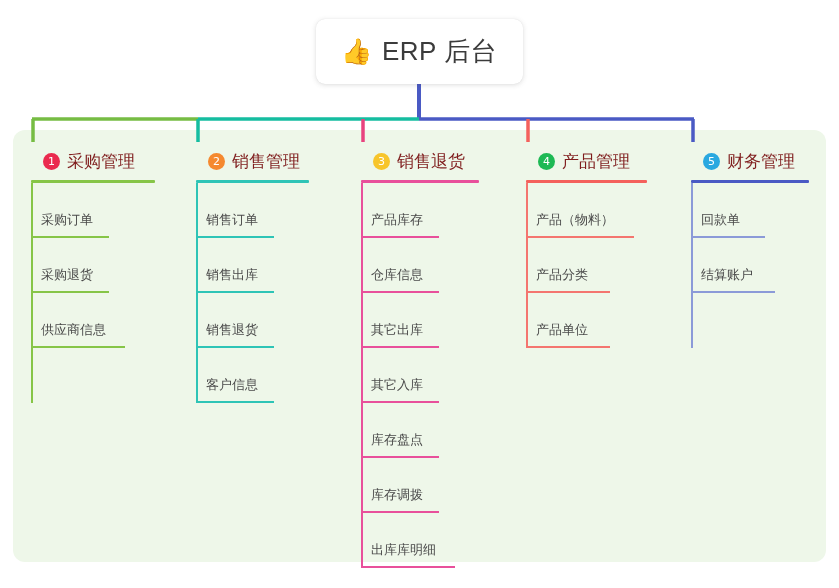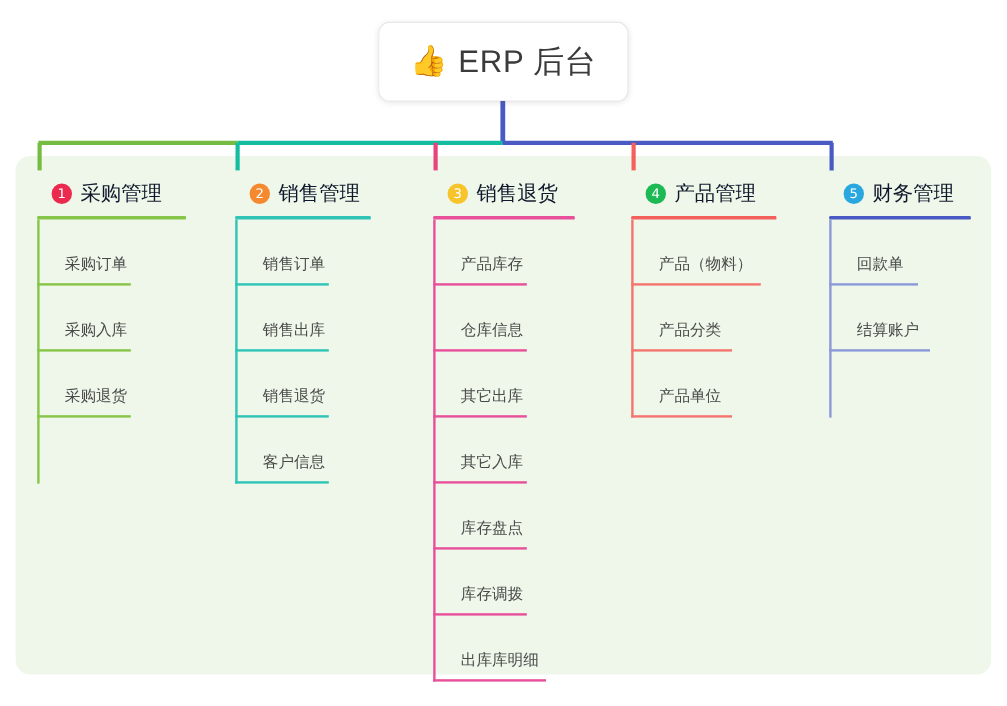--- a/index.html
+++ b/index.html
@@ -92,21 +92,21 @@
     border-radius: 50%;
     color: #ffffff;
     font-size: 11px;
     line-height: 17px;
     text-align: center;
     font-family: "DejaVu Sans", sans-serif;
     flex: none;
   }
   .col-title {
     font-size: 17px;
-    color: #0f172a;
+    color: #7f1d1d;
     white-space: nowrap;
   }
   .head-rule {
     height: 3px;
     border-radius: 1px;
     margin-top: 6px;
   }
 
   
   .leaves {
@@ -119,21 +119,21 @@
     top: 0;
     width: 2px;
   }
   .leaf {
     position: relative;
     height: 55px;
     box-sizing: border-box;
   }
   .leaf-label {
     position: absolute;
-    left: 23px;
+    left: 10px;
     bottom: 9px;
     font-size: 13px;
     color: #4a4a4a;
     white-space: nowrap;
   }
   .leaf-rule {
     position: absolute;
     left: 0px;
     bottom: 0px;
     height: 2px;
@@ -172,27 +172,27 @@
           <span class="col-title">采购管理</span>
         </div>
         <div class="head-rule" style="background: rgb(134, 197, 71); width: 124px;"></div>
         <div class="leaves">
           <div class="spine" style="background: rgb(134, 197, 71); height: 220px;"></div>
           <div class="leaf">
             <span class="leaf-label">采购订单</span>
             <div class="leaf-rule" style="background: rgb(134, 197, 71); width: 78px;"></div>
           </div>
           <div class="leaf">
-            <span class="leaf-label">采购入库</span>
-            <div class="leaf-rule" style="background: rgb(134, 197, 71); width: 78px;"></div>
-          </div>
-          <div class="leaf">
             <span class="leaf-label">采购退货</span>
             <div class="leaf-rule" style="background: rgb(134, 197, 71); width: 78px;"></div>
           </div>
+          <div class="leaf">
+            <span class="leaf-label">供应商信息</span>
+            <div class="leaf-rule" style="background: rgb(134, 197, 71); width: 94px;"></div>
+          </div>
         </div>
       </div>
       <div class="column" style="left: 196px; top: 148px; width: 113px;">
         <div class="col-head">
           <span class="badge" style="background: rgb(245, 137, 47);">2</span>
           <span class="col-title">销售管理</span>
         </div>
         <div class="head-rule" style="background: rgb(46, 196, 182); width: 113px;"></div>
         <div class="leaves">
           <div class="spine" style="background: rgb(46, 196, 182); height: 220px;"></div>

